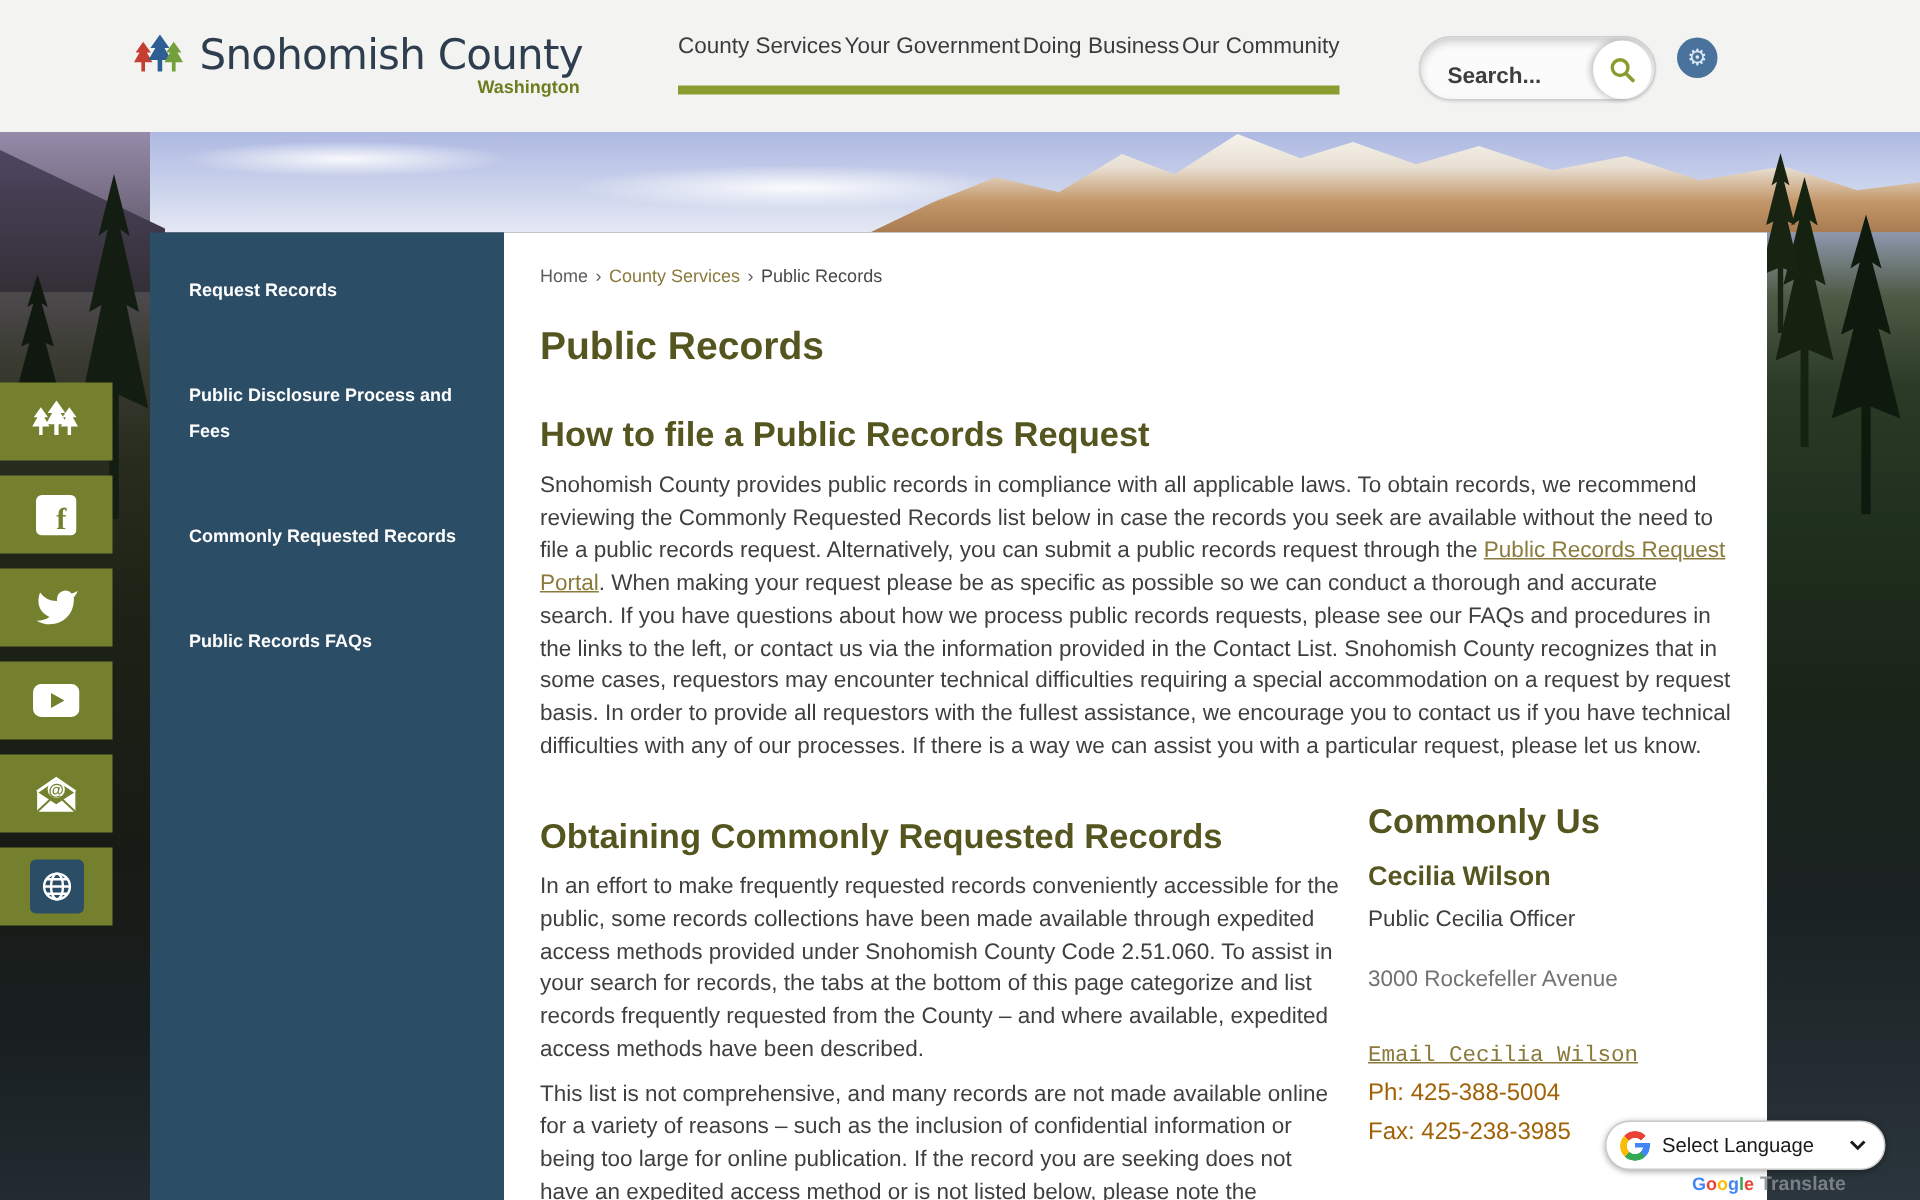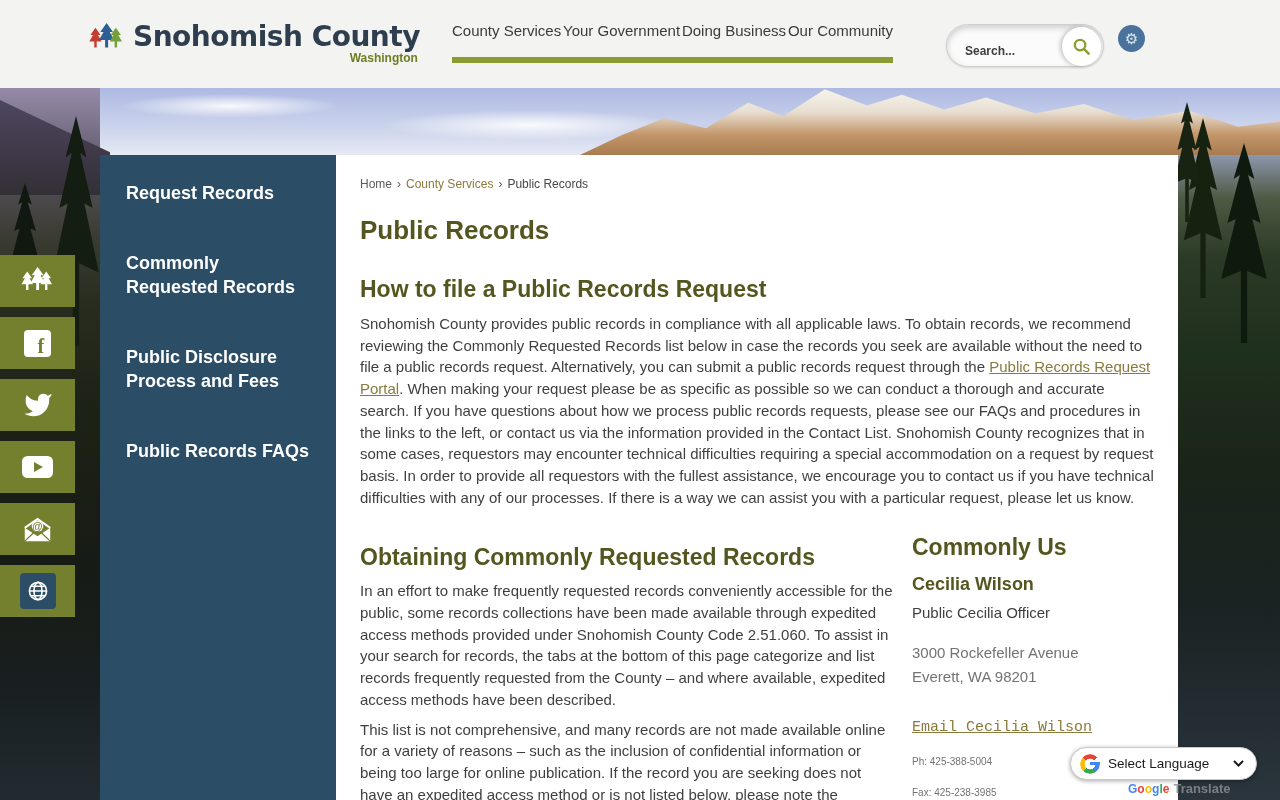--- a/index.html
+++ b/index.html
@@ -34,45 +34,45 @@
   .p2 { left:8px;  top:95px; width:34px; height:120px; background:#10180f; }
   .p3 { right:55px; top:30px; width:44px; height:180px; background:#15220f; }
   .p4 { right:10px; top:55px; width:52px; height:200px; background:#0f1a0e; }
   .p5 { right:78px; top:14px; width:30px; height:120px; background:#182411; }
 
   
   .site-header { position:absolute; top:0; left:0; right:0; height:88px; background:#f3f4f2; z-index:3; }
   .logo { position:absolute; left:88px; top:20px; display:flex; cursor:pointer; }
   .logo-trees { margin-top:3px; }
   .logo-textwrap { margin-left:7px; position:relative; }
-  .logo-title { font-family:"DejaVu Sans", sans-serif; font-size:28px; font-weight:bold; color:#2f3e4e; letter-spacing:-0.5px; white-space:nowrap; }
+  .logo-title { font-family:"DejaVu Sans", sans-serif; font-size:28px; font-weight:normal; color:#2f3e4e; letter-spacing:-0.5px; white-space:nowrap; }
   .logo-sub { position:absolute; right:2px; top:31px; font-size:12px; font-weight:bold; color:#6f7d21; }
   .main-nav { position:absolute; left:452px; top:22px; width:441px; display:flex; justify-content:space-between; }
   .main-nav a { font-size:15px; color:#3b3b3b; text-decoration:none; white-space:nowrap; cursor:pointer; }
   .nav-bar { position:absolute; left:452px; top:57px; width:441px; height:6px; background:#8a9b2f; }
   .search-pill { position:absolute; left:946px; top:24px; width:158px; height:43px; border-radius:22px;
     background:#fbfbfb; border:1px solid #cfcfcf;
     box-shadow:inset 0 3px 6px rgba(0,0,0,.18), 0 1px 2px rgba(0,0,0,.12); }
   .search-pill input { position:absolute; left:18px; top:0; width:88px; height:51px; border:none; background:transparent;
-    font-family:"Liberation Sans", sans-serif; font-size:12px; font-weight:600; color:#b91c1c; outline:none; }
+    font-family:"Liberation Sans", sans-serif; font-size:15px; font-weight:600; color:#b91c1c; outline:none; }
   .search-pill input::placeholder { color:#3d3d3d; opacity:1; }
   .search-btn { position:absolute; right:2px; top:2px; width:39px; height:39px; border-radius:50%; background:#fff;
     box-shadow:-2px 0 4px rgba(0,0,0,.22); display:flex; align-items:center; justify-content:center; cursor:pointer; border:none; }
   .settings-btn { position:absolute; left:1118px; top:25px; width:27px; height:27px; border-radius:50%; background:#49739c;
     color:#dbe7f2; font-size:15px; line-height:27px; text-align:center; cursor:pointer; z-index:3; }
 
   
   .social-rail { position:absolute; left:0; top:255px; z-index:4; }
   .social-btn { width:75px; height:52px; background:#75802e; margin-bottom:10px;
     display:flex; align-items:center; justify-content:center; cursor:pointer; }
   .globe-chip { width:36px; height:36px; background:#2c4d66; border-radius:4px; display:flex; align-items:center; justify-content:center; }
 
   
   .side-panel { position:absolute; left:100px; top:155px; width:236px; bottom:0; background:#2c4d66; z-index:2; padding-top:26px; }
-  .side-item { padding:0 26px; margin-bottom:46px; font-size:18px; font-weight:bold; color:#fff; line-height:24px; cursor:pointer; }
+  .side-item { padding:0 26px; margin-bottom:46px; font-size:12px; font-weight:bold; color:#fff; line-height:24px; cursor:pointer; }
 
   
   .content-panel { position:absolute; left:336px; top:155px; right:102px; bottom:0; background:#fff; z-index:2; padding:22px 24px 0; overflow:hidden; }
   .breadcrumb { font-size:12px; color:#5c5c5c; }
   .breadcrumb .sep { margin:0 5px; color:#5c5c5c; }
   .crumb-link { color:#8a7a3b; text-decoration:none; cursor:pointer; }
   .crumb-home { color:#5c5c5c; text-decoration:none; cursor:pointer; }
   .crumb-current { color:#474747; }
   .page-title { margin-top:24px; font-size:26px; font-weight:bold; color:#55561f; }
   .section-heading { margin-top:30px; font-size:23px; font-weight:bold; color:#55561f; }
@@ -80,21 +80,21 @@
   .inline-link { color:#8a7a3b; text-decoration:underline; cursor:pointer; }
   .two-col { display:flex; margin-top:36px; }
   .col-left { width:536px; }
   .col-left .body-text { margin-top:9px; }
   .col-left .body-text + .body-text { margin-top:8px; }
   .col-right { margin-left:16px; flex:1; margin-top:-10px; }
   .contact-name { margin-top:13px; font-size:18px; font-weight:bold; color:#55561f; }
   .contact-role { margin-top:9px; font-size:15px; color:#3f3f3f; }
   .contact-address { margin-top:20px; font-size:15px; line-height:24px; color:#737373; }
   .contact-email { display:inline-block; margin-top:30px; font-size:15px; color:#8a7a3b; text-decoration:underline; cursor:pointer;font-family:Liberation Mono, monospace; }
-  .contact-line { margin-top:20px; font-size:10px; color:#737373; }
+  .contact-line { margin-top:8px; font-size:16px; color:#a16207; }
 
   
   .translate-widget { position:absolute; left:1070px; top:747px; width:187px; height:33px; background:#fff;
     border:1px solid #c9c9c9; border-radius:17px; display:flex; align-items:center; padding:0 12px 0 9px;
     z-index:6; box-shadow:0 1px 4px rgba(0,0,0,.35); cursor:pointer; }
   .g-logo { width:20px; height:20px; position:relative; flex:none; }
   .g-donut { position:absolute; inset:0; border-radius:50%;
     background:conic-gradient(from -45deg, #ea4335 0 90deg, transparent 90deg 135deg, #4285f4 135deg 180deg, #34a853 180deg 270deg, #fbbc05 270deg 360deg);
     -webkit-mask:radial-gradient(circle, transparent 0 5.2px, #000 5.6px);
     mask:radial-gradient(circle, transparent 0 5.2px, #000 5.6px); }
@@ -212,22 +212,22 @@
           <ellipse cx="12" cy="12" rx="4" ry="8.6"></ellipse>
           <path d="M3.4 12 H20.6 M4.6 7.2 H19.4 M4.6 16.8 H19.4"></path>
         </svg>
       </span>
     </div>
   </div>
 </div>
 
 <div class="side-panel">
   <div class="side-item">Request Records</div>
+  <div class="side-item">Public Disclosure Process and Fees</div>
   <div class="side-item">Commonly Requested Records</div>
-  <div class="side-item">Public Disclosure Process and Fees</div>
   <div class="side-item">Public Records FAQs</div>
 </div>
 
 <div class="content-panel">
   <div class="breadcrumb">
     <a class="crumb-home">Home</a><span class="sep">›</span><a class="crumb-link">County Services</a><span class="sep">›</span><span class="crumb-current">Public Records</span>
   </div>
 
   <h1 class="page-title">Public Records</h1>
 
@@ -240,21 +240,20 @@
       <p class="body-text">In an effort to make frequently requested records conveniently accessible for the public, some records collections have been made available through expedited access methods provided under Snohomish County Code 2.51.060. To assist in your search for records, the tabs at the bottom of this page categorize and list records frequently requested from the County – and where available, expedited access methods have been described.</p>
       <p class="body-text"><span>This list is not comprehensive, and many records are not made available online for a variety of reasons – such as the inclusion of confidential information or being too large for online publication. If the record you are seeking does not have an expedited access method or is not listed below, please note the department that holds the record and submit a Public Records Request through our </span></p>
     </div>
 
     <div class="col-right">
       <h2 class="section-heading" style="margin-top:0;">Commonly Us</h2>
       <div class="contact-name">Cecilia Wilson</div>
       <div class="contact-role">Public Cecilia Officer</div>
       <div class="contact-address">
         <div>3000 Rockefeller Avenue</div>
-        <div>Everett, WA 98201</div>
       </div>
       <a class="contact-email">Email Cecilia Wilson</a>
       <div class="contact-line">Ph: 425-388-5004</div>
       <div class="contact-line">Fax: 425-238-3985</div>
     </div>
   </div>
 </div>
 
 <div class="translate-widget">
   <span class="g-logo">

